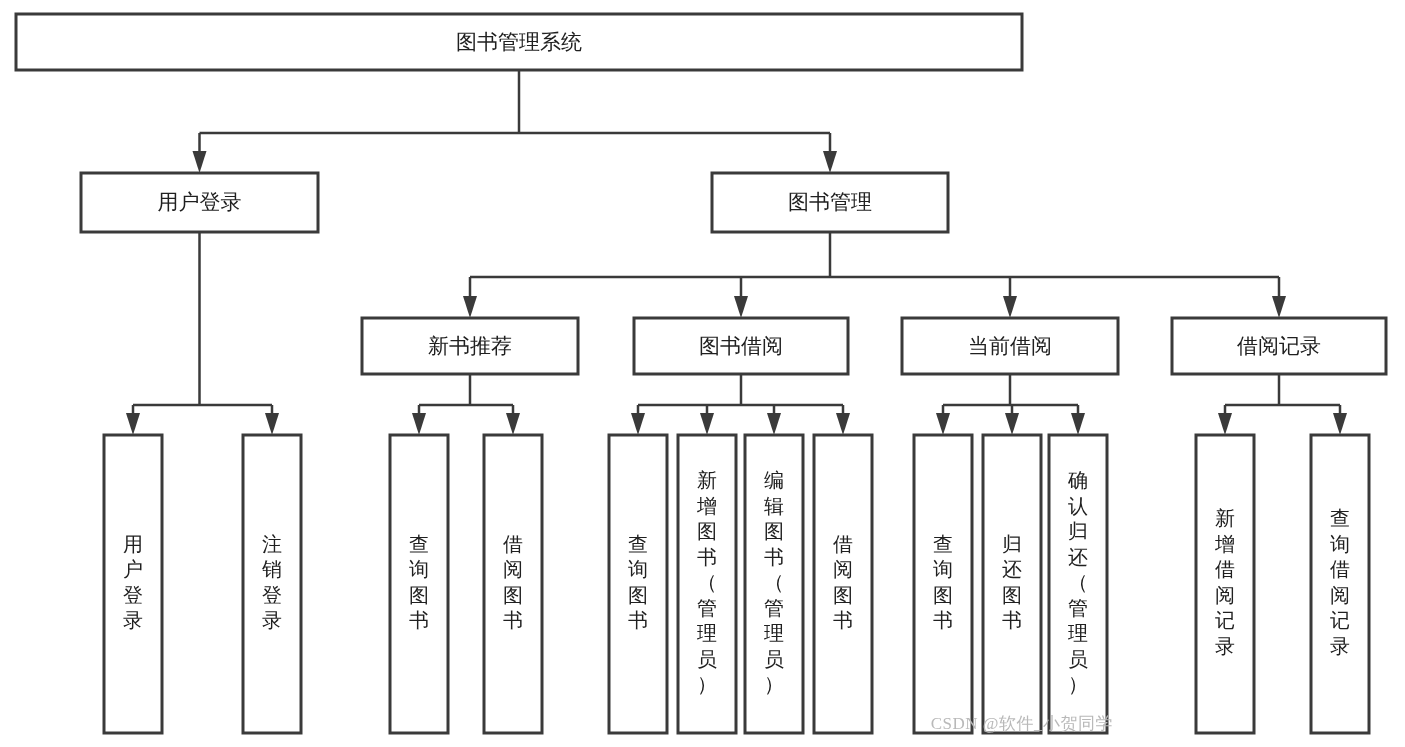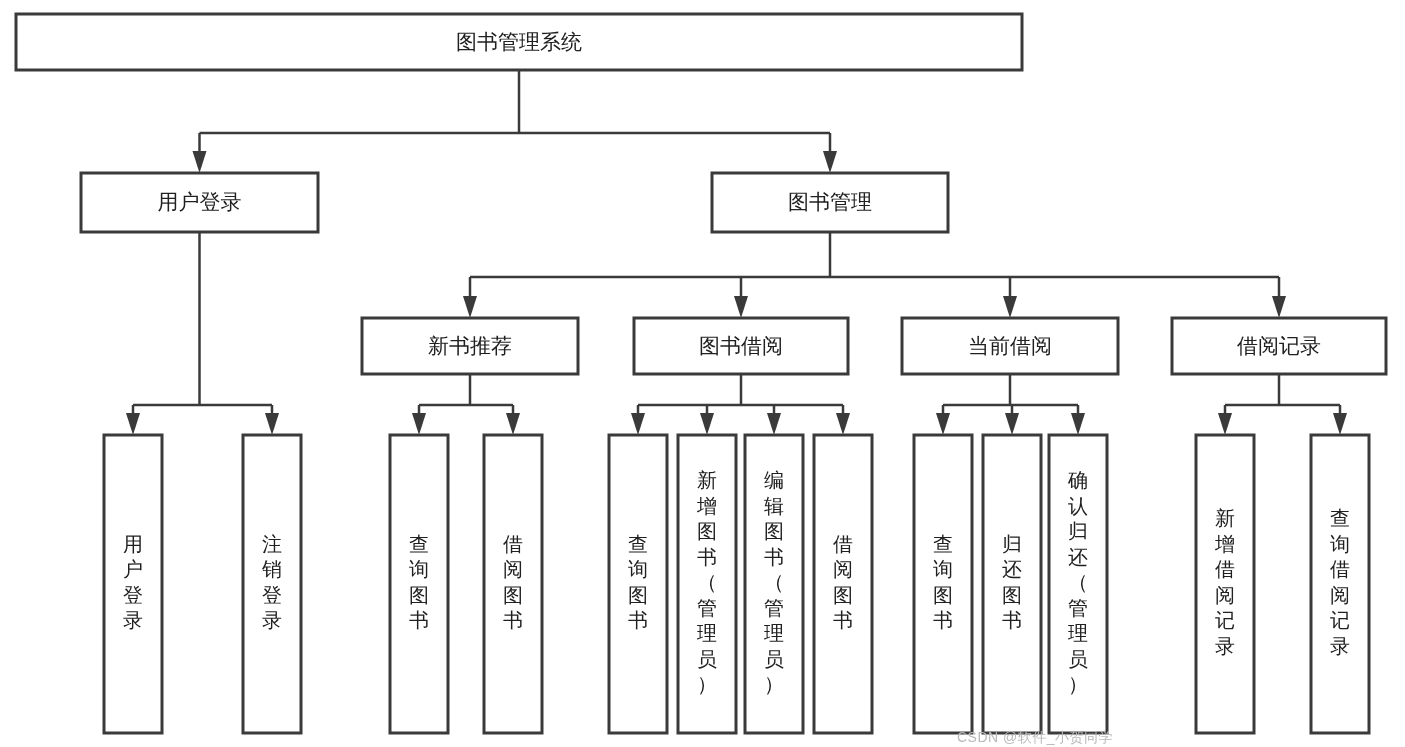--- a/index.html
+++ b/index.html
@@ -52,23 +52,23 @@
     font-size: 21px;
     text-anchor: middle;
     dominant-baseline: middle;
   }
   .node-label.vertical {
     font-size: 20px;
   }
   .watermark {
     position: absolute;
     right: 10px;
-    bottom: 0;
-    font-family: Liberation Sans, sans-serif;
-    font-size: 14px;
+    bottom: 12px;
+    font-family: Liberation Serif, serif;
+    font-size: 17px;
     color: #b9b9b9;
     letter-spacing: 0.5px;
     white-space: nowrap;
     user-select: none;
   }
 </style>
 </head>
 <body>
 
 <div id="diagram-root">

